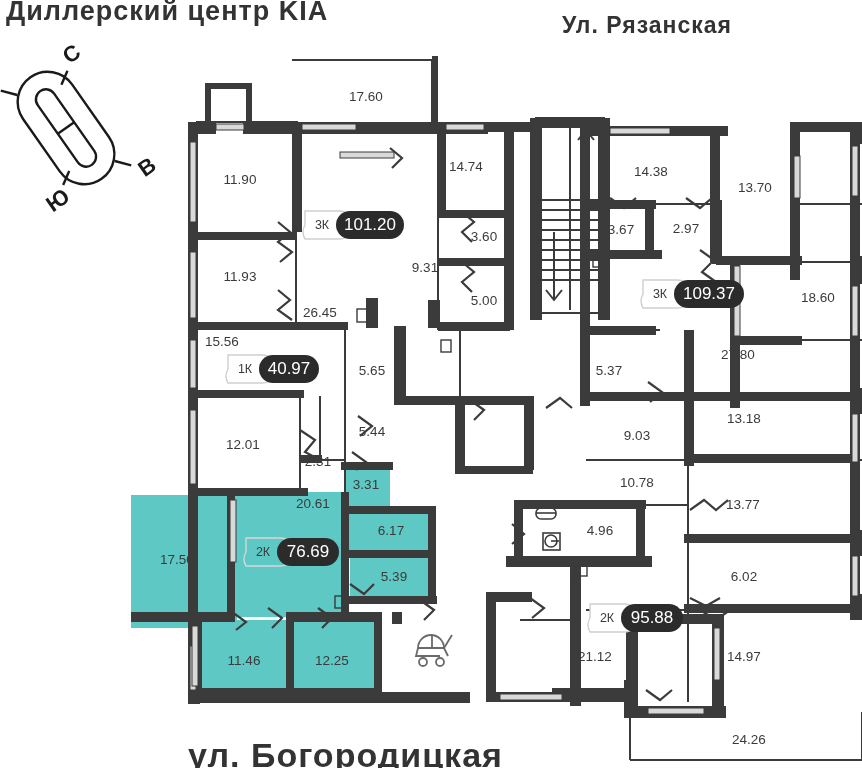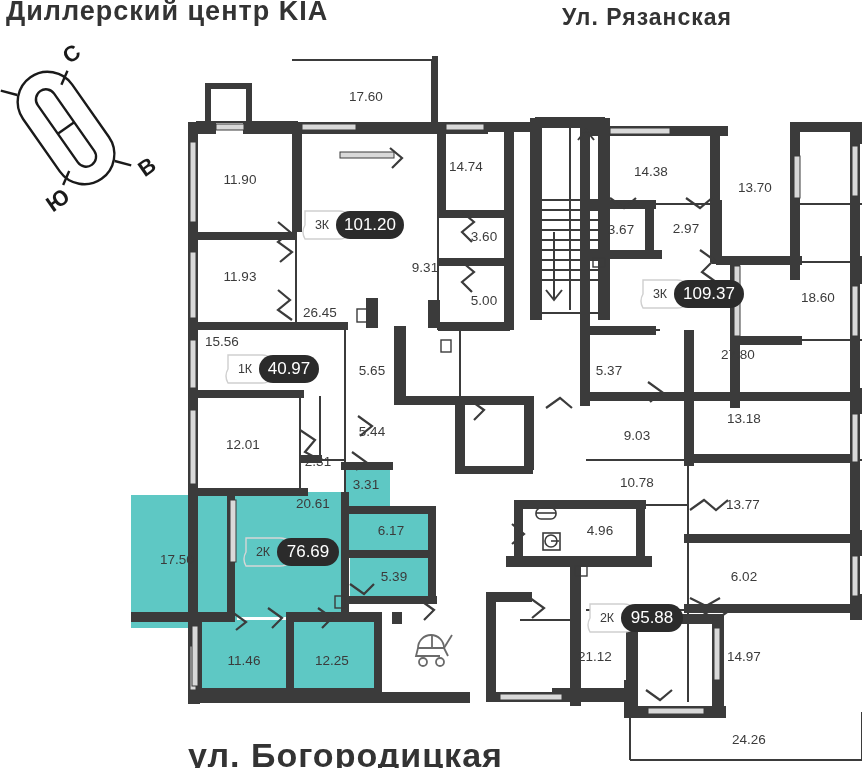--- a/index.html
+++ b/index.html
@@ -26,21 +26,21 @@
     letter-spacing: 1px;
     white-space: nowrap;
   }
   #title-kia {
     left: 6px;
     top: -4px;
     font-size: 27px;
   }
   #street-ryazanskaya {
     right: 2px;
-    top: 4px;
+    top: 12px;
     font-size: 23px;
   }
   #street-bogoroditskaya {
     left: 188px;
     top: 736px;
     font-size: 34px;
   }
   svg#plan {
     position: absolute;
     left: 0;

